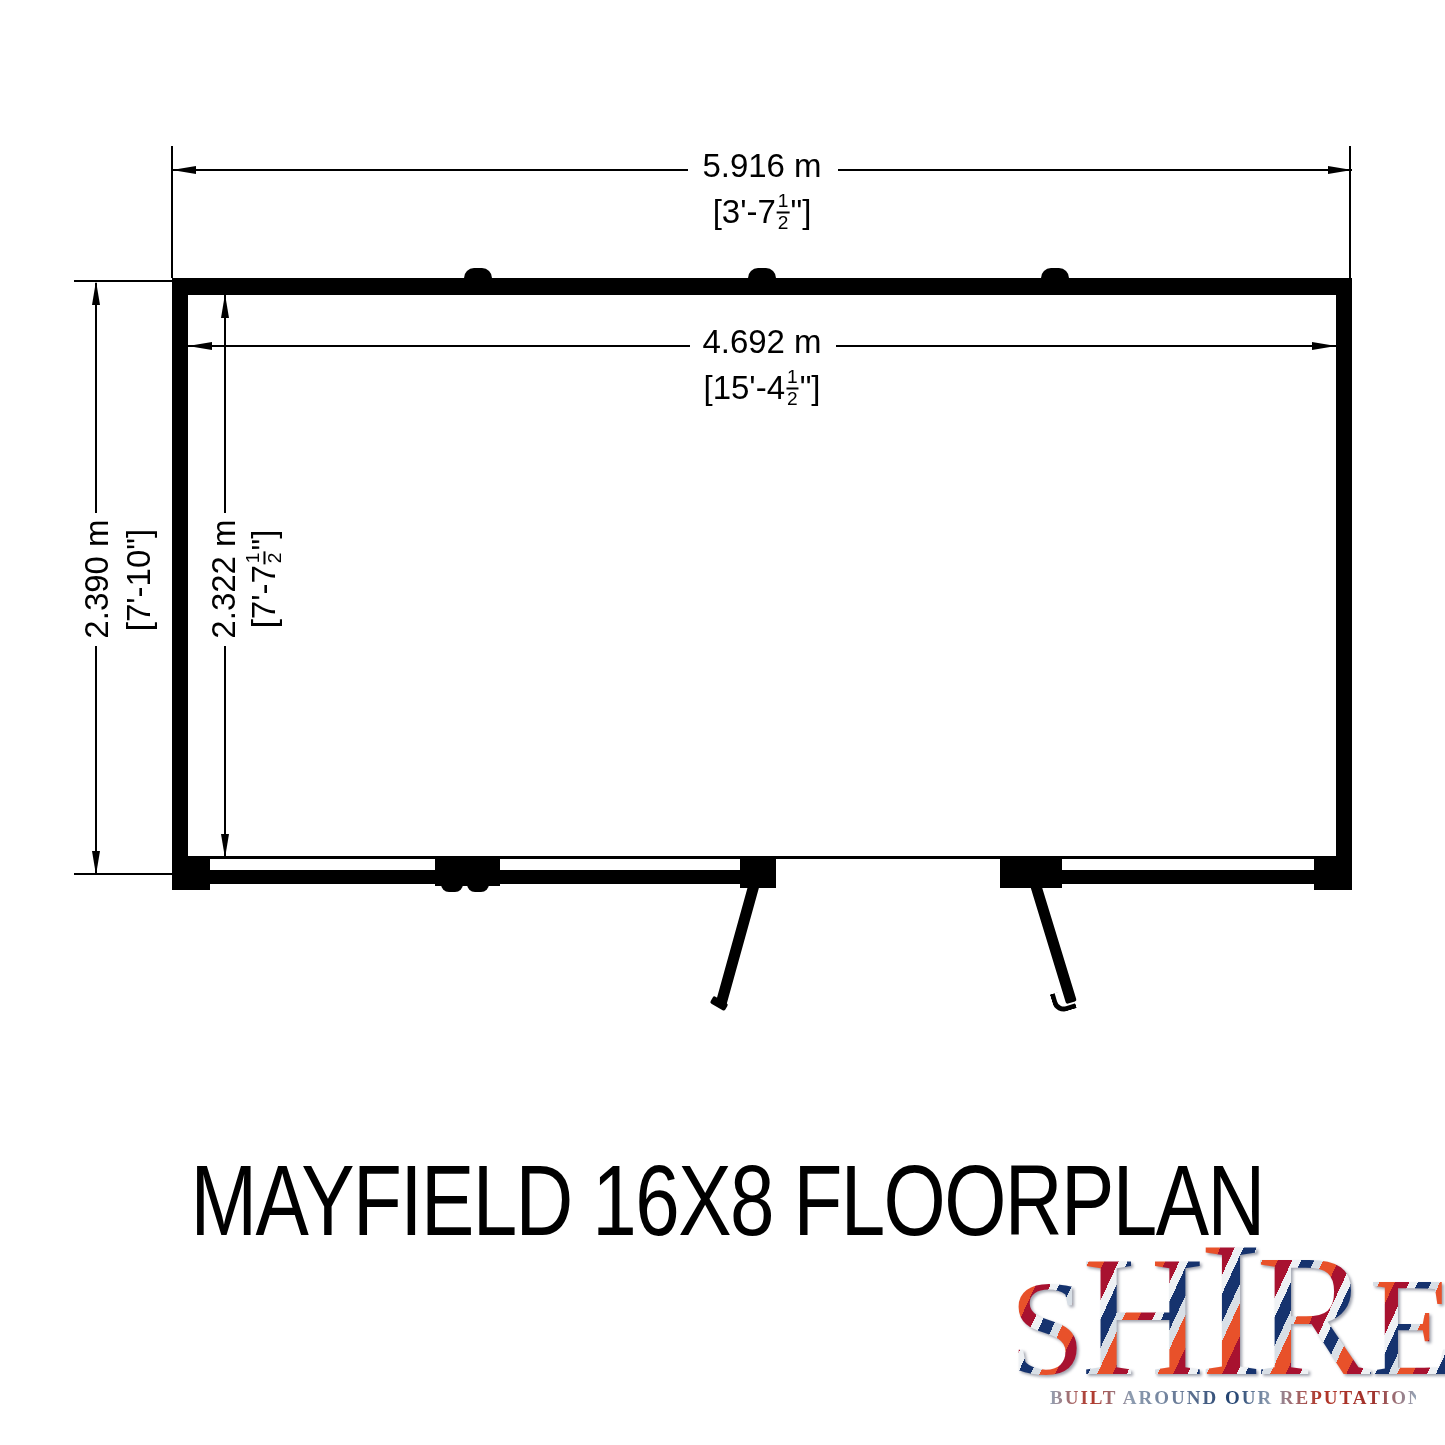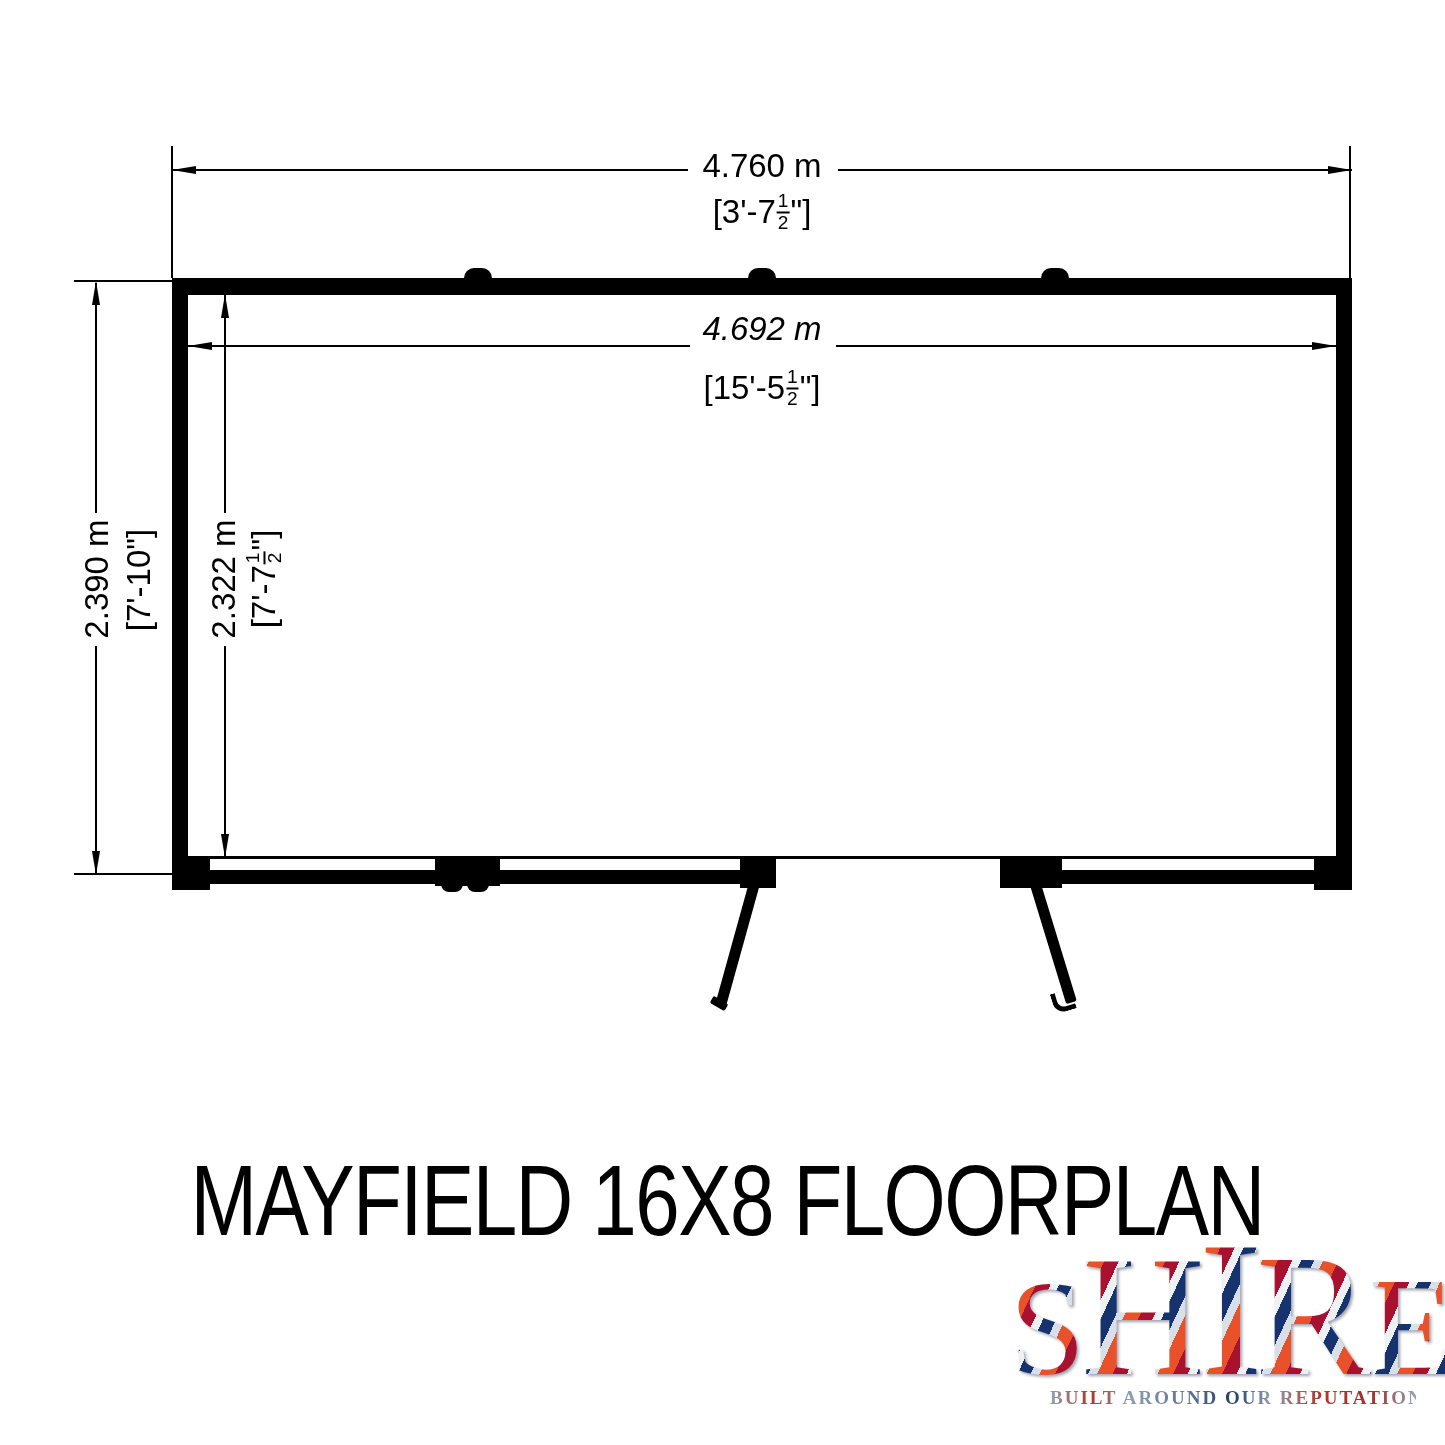--- a/index.html
+++ b/index.html
@@ -74,40 +74,40 @@
     <div class="leaf-handle"></div>
   </div>
 
   <div class="ln" style="left:171px;top:146px;width:2px;height:132px;"></div>
   <div class="ln" style="left:1349px;top:146px;width:2px;height:132px;"></div>
   <div class="ln" style="left:172px;top:169px;width:516px;height:2px;"></div>
   <div class="ln" style="left:838px;top:169px;width:514px;height:2px;"></div>
   <div class="arr arr-l" style="left:172px;top:166px;"></div>
   <div class="arr arr-r" style="left:1328px;top:166px;"></div>
   <div class="dim-label" style="left:762px;top:165px;">
-    <span>4.760 m</span>
+    <span>5.916 m</span>
   </div>
   <div class="dim-label" style="left:762px;top:212px;">
     <span>[3'-7</span>
       <span class="frac">
         <span class="fnum">1</span>
         <span class="fden">2</span>
       </span>
       <span>"]</span>
   </div>
 
   <div class="ln" style="left:188px;top:345px;width:502px;height:2px;"></div>
   <div class="ln" style="left:836px;top:345px;width:500px;height:2px;"></div>
   <div class="arr arr-l" style="left:188px;top:342px;"></div>
   <div class="arr arr-r" style="left:1312px;top:342px;"></div>
-  <div class="dim-label" style="left:762px;top:328px;font-style:italic;">
+  <div class="dim-label" style="left:762px;top:341px;">
     <span>4.692 m</span>
   </div>
   <div class="dim-label" style="left:762px;top:388px;">
-    <span>[15'-5</span>
+    <span>[15'-4</span>
       <span class="frac">
         <span class="fnum">1</span>
         <span class="fden">2</span>
       </span>
       <span>"]</span>
   </div>
 
   <div class="ln" style="left:74px;top:280px;width:98px;height:2px;"></div>
   <div class="ln" style="left:74px;top:873px;width:98px;height:2px;"></div>
   <div class="ln" style="left:95px;top:283px;width:2px;height:230px;"></div>

